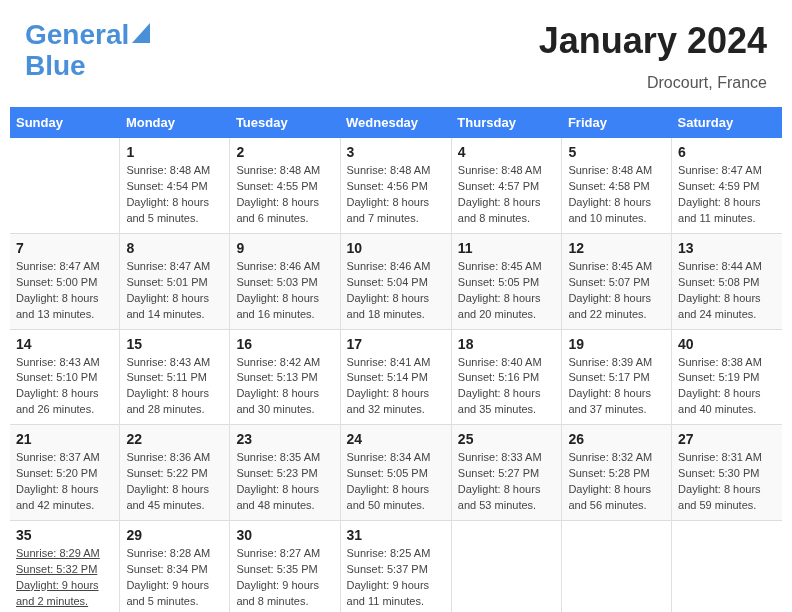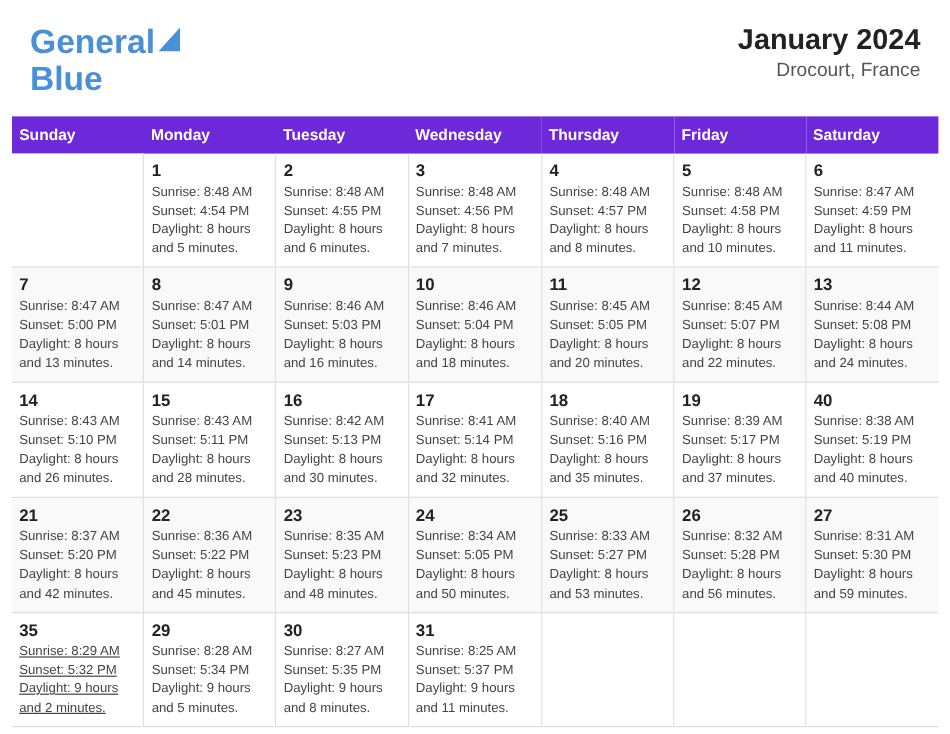--- a/index.html
+++ b/index.html
@@ -26,37 +26,37 @@
       color: #1a3a6b;
       line-height: 1.1;
     }
     .logo-text span {
       color: #4a90d9;
     }
     .title-section {
       text-align: right;
     }
     .month-title {
-      font-size: 24px;
+      font-size: 36px;
       font-weight: bold;
       color: #222;
     }
     .location {
       font-size: 16px;
       color: #555;
-      margin-top: 2px;
+      margin-top: 12px;
     }
     table {
       width: 100%;
       border-collapse: collapse;
       margin-top: 10px;
       font-size: 11.5px;
     }
     thead tr th {
-      background-color: #6d28d9;
+      background-color: #3b82f6;
       color: #fff;
       padding: 8px 6px;
       text-align: left;
       font-size: 13px;
       font-weight: bold;
     }
     tbody tr {
       border-bottom: 1px solid #ddd;
     }
     tbody tr:nth-child(even) {
@@ -320,21 +320,21 @@
         <td>
           <span class="day-num">35</span>
           <div class="cell-text" style="white-space: pre-line; text-decoration: underline;">Sunrise: 8:29 AM
 Sunset: 5:32 PM
 Daylight: 9 hours
 and 2 minutes.</div>
         </td>
         <td>
           <span class="day-num">29</span>
           <div class="cell-text" style="white-space: pre-line;">Sunrise: 8:28 AM
-Sunset: 5:34 PM
+Sunset: 8:34 PM
 Daylight: 9 hours
 and 5 minutes.</div>
         </td>
         <td>
           <span class="day-num">30</span>
           <div class="cell-text" style="white-space: pre-line;">Sunrise: 8:27 AM
 Sunset: 5:35 PM
 Daylight: 9 hours
 and 8 minutes.</div>
         </td>

